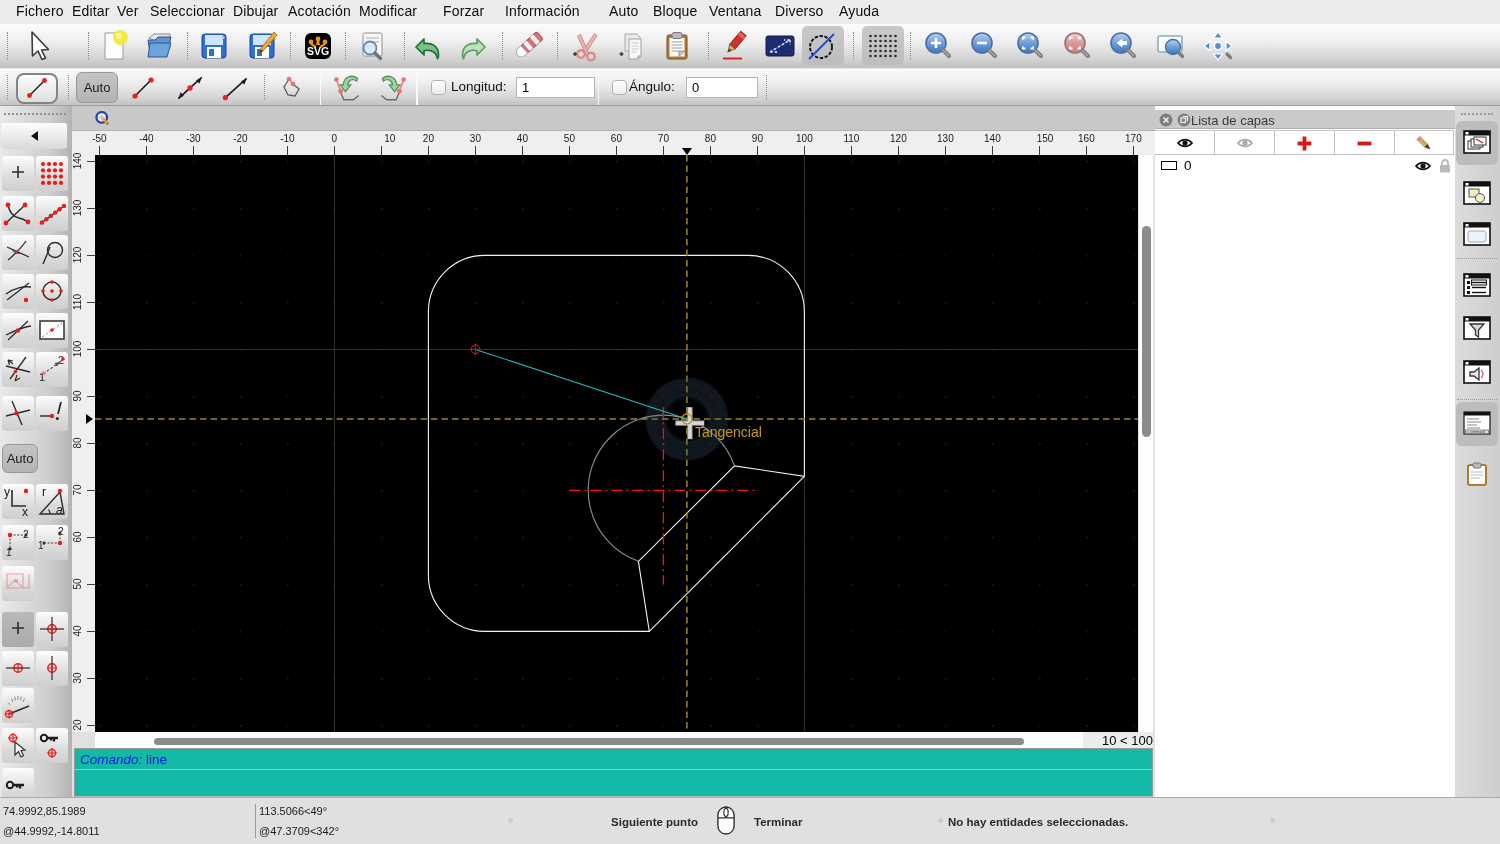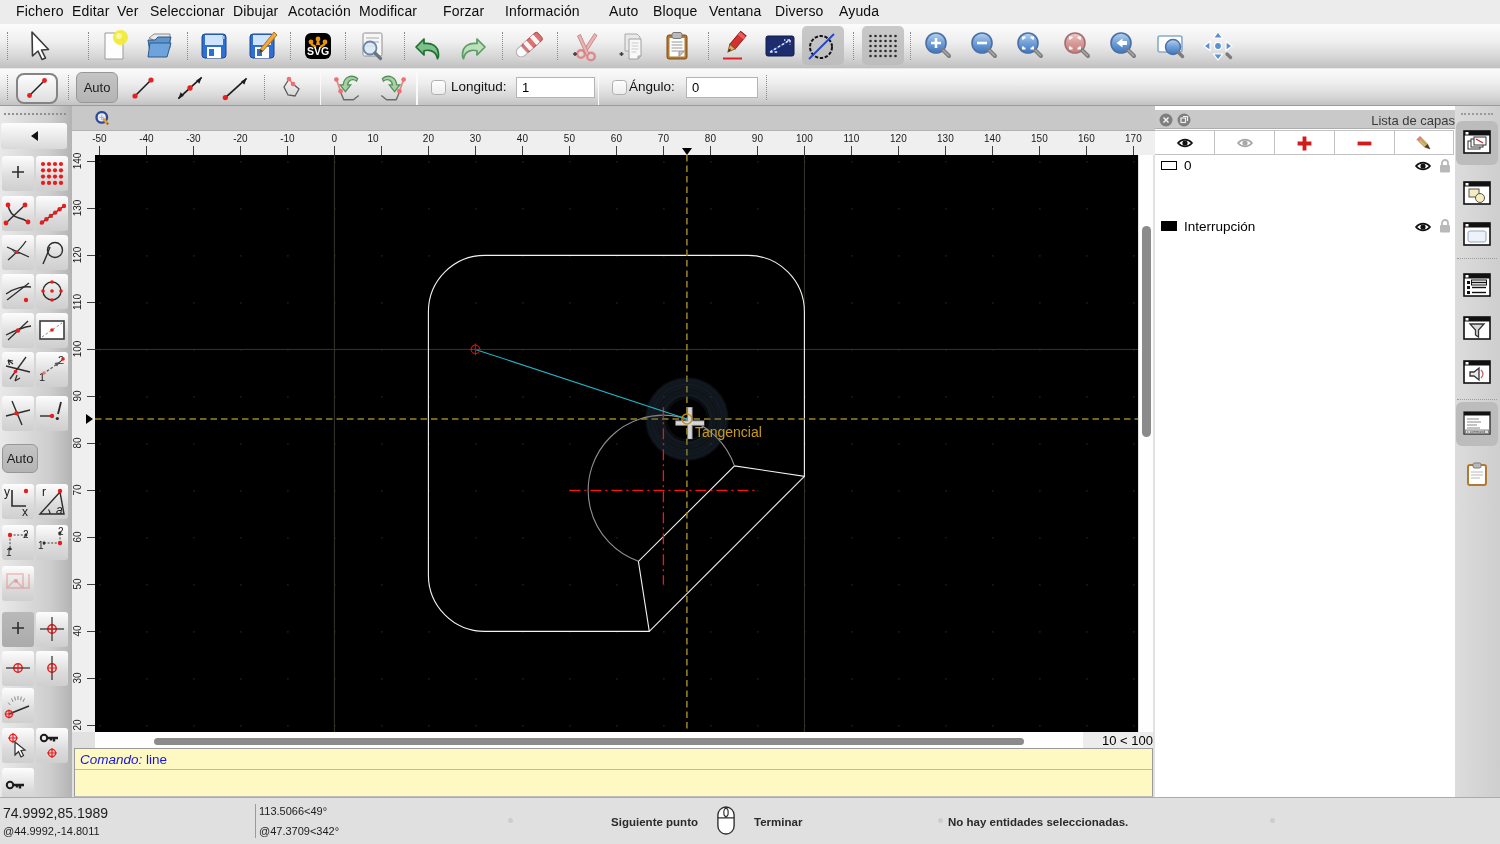--- a/index.html
+++ b/index.html
@@ -14,21 +14,21 @@
 .autobtn{position:absolute;background:linear-gradient(#c4c4c4,#b4b4b4);border:1px solid #979797;border-radius:6px;color:#1a1a1a;text-align:center}
 #mdititle{left:72px;top:106px;width:1083px;height:25px;background:#c8c8c8;border-bottom:1px solid #b2b2b2;color:#3c3c3c;font-size:13px}
 #topruler{left:72px;top:131px;width:1083px;height:24px;background:#efefef}
 #leftruler{left:72px;top:155px;width:23px;height:576.5px;background:#efefef}
 .rlab{position:absolute;font-size:10px;color:#1a1a1a}
 .rtick{position:absolute;background:#3e3e3e}
 #canvas{left:95px;top:155px;width:1043px;height:576.5px;background:#000;overflow:hidden}
 #vscroll{left:1138px;top:155px;width:15px;height:576.5px;background:#fefefe;border-left:1px solid #e0e0e0}
 #hscroll{left:95px;top:731.5px;width:1058px;height:16.5px;background:#fefefe}
 .thumb{position:absolute;background:#8b8b8b;border-radius:4.5px}
-#cmdw{left:74px;top:748px;width:1079px;height:49px;background:#fef9c3;border:1px solid #9a9a9a;border-bottom:1px solid #bbb}
+#cmdw{left:74px;top:748px;width:1079px;height:49px;background:#14b8a6;border:1px solid #9a9a9a;border-bottom:1px solid #bbb}
 #rpanel{left:1155px;top:106px;width:300px;height:694px;background:#fff}
 #rtitle{left:0;top:4px;width:300px;height:19px;background:#c9c9c9;border-bottom:1px solid #adadad;position:absolute}
 #dockcol{left:1455px;top:106px;width:45px;height:694px;background:linear-gradient(90deg,#dcdcdc,#cecece)}
 .dockbtn{position:absolute;left:5px;width:34px;height:36px}
 #statusbar{left:0;top:797px;width:1500px;height:47px;background:#e0e0e0;border-top:1px solid #ababab;font-size:11.5px;color:#1c1c1c}
 .cell{position:absolute;border:1px solid #c2c2c2;border-left:none}
 </style></head><body>
 <div class="a" id="menubar">
     <span style="left:16px">Fichero</span>
     <span style="left:72px">Editar</span>
@@ -590,21 +590,21 @@
     <div class="rlab" style="left:60.4px;top:2px;width:28px;text-align:center">-40</div>
     <div class="rtick" style="left:74.4px;top:15px;width:1px;height:9px"></div>
     <div class="rlab" style="left:107.4px;top:2px;width:28px;text-align:center">-30</div>
     <div class="rtick" style="left:121.4px;top:15px;width:1px;height:9px"></div>
     <div class="rlab" style="left:154.4px;top:2px;width:28px;text-align:center">-20</div>
     <div class="rtick" style="left:168.4px;top:15px;width:1px;height:9px"></div>
     <div class="rlab" style="left:201.4px;top:2px;width:28px;text-align:center">-10</div>
     <div class="rtick" style="left:215.4px;top:15px;width:1px;height:9px"></div>
     <div class="rlab" style="left:248.4px;top:2px;width:28px;text-align:center">0</div>
     <div class="rtick" style="left:262.4px;top:15px;width:1px;height:9px"></div>
-    <div class="rlab" style="left:295.4px;top:2px;width:28px;text-align:left">10</div>
+    <div class="rlab" style="left:295.4px;top:2px;width:28px;text-align:right">10</div>
     <div class="rtick" style="left:309.4px;top:15px;width:1px;height:9px"></div>
     <div class="rlab" style="left:342.4px;top:2px;width:28px;text-align:center">20</div>
     <div class="rtick" style="left:356.4px;top:15px;width:1px;height:9px"></div>
     <div class="rlab" style="left:389.4px;top:2px;width:28px;text-align:center">30</div>
     <div class="rtick" style="left:403.4px;top:15px;width:1px;height:9px"></div>
     <div class="rlab" style="left:436.4px;top:2px;width:28px;text-align:center">40</div>
     <div class="rtick" style="left:450.4px;top:15px;width:1px;height:9px"></div>
     <div class="rlab" style="left:483.4px;top:2px;width:28px;text-align:center">50</div>
     <div class="rtick" style="left:497.4px;top:15px;width:1px;height:9px"></div>
     <div class="rlab" style="left:530.4px;top:2px;width:28px;text-align:center">60</div>
@@ -618,21 +618,21 @@
     <div class="rlab" style="left:718.4px;top:2px;width:28px;text-align:center">100</div>
     <div class="rtick" style="left:732.4px;top:15px;width:1px;height:9px"></div>
     <div class="rlab" style="left:765.4px;top:2px;width:28px;text-align:center">110</div>
     <div class="rtick" style="left:779.4px;top:15px;width:1px;height:9px"></div>
     <div class="rlab" style="left:812.4px;top:2px;width:28px;text-align:center">120</div>
     <div class="rtick" style="left:826.4px;top:15px;width:1px;height:9px"></div>
     <div class="rlab" style="left:859.4px;top:2px;width:28px;text-align:center">130</div>
     <div class="rtick" style="left:873.4px;top:15px;width:1px;height:9px"></div>
     <div class="rlab" style="left:906.4px;top:2px;width:28px;text-align:center">140</div>
     <div class="rtick" style="left:920.4px;top:15px;width:1px;height:9px"></div>
-    <div class="rlab" style="left:953.4px;top:2px;width:28px;text-align:center">150</div>
+    <div class="rlab" style="left:953.4px;top:2px;width:28px;text-align:right">150</div>
     <div class="rtick" style="left:967.4px;top:15px;width:1px;height:9px"></div>
     <div class="rlab" style="left:1000.4px;top:2px;width:28px;text-align:center">160</div>
     <div class="rtick" style="left:1014.4px;top:15px;width:1px;height:9px"></div>
     <div class="rlab" style="left:1047.4px;top:2px;width:28px;text-align:center">170</div>
     <div class="rtick" style="left:1061.4px;top:15px;width:1px;height:9px"></div>
     <div class="a" style="left:609.9px;top:17px;width:0;height:0;border-left:5.5px solid transparent;border-right:5.5px solid transparent;border-top:7px solid #000"></div>
   </div>
 <div class="a" id="leftruler">
     <div class="rlab" style="left:-8px;top:559.4px;width:38px;height:22px;text-align:center;transform:rotate(-90deg)">20</div>
     <div class="rtick" style="left:15px;top:570.4px;width:8px;height:1px"></div>
@@ -713,21 +713,21 @@
     <div id="rtitle">
       <svg class="a" style="left:4px;top:2.5px" width="14" height="14" viewBox="0 0 14 14">
         <circle cx="7" cy="7" r="6.5" fill="#7f7f7f"></circle>
         <path d="M4.5 4.5 l5 5 M9.5 4.5 l-5 5" stroke="#efefef" stroke-width="1.6"></path>
       </svg>
       <svg class="a" style="left:22px;top:2.5px" width="14" height="14" viewBox="0 0 14 14">
         <circle cx="7" cy="7" r="6.5" fill="#7f7f7f"></circle>
         <rect x="4" y="5" width="4.5" height="4.5" fill="none" stroke="#efefef" stroke-width="1.2"></rect>
         <path d="M6 3.5 h4.5 v4.5" fill="none" stroke="#efefef" stroke-width="1.2"></path>
       </svg>
-      <div class="a" style="left:36px;width:264px;text-align:right;top:3px;font-size:13px;color:#3a3a3a">Lista de capas</div>
+      <div class="a" style="left:36px;width:264px;text-align:left;top:3px;font-size:13px;color:#3a3a3a">Lista de capas</div>
     </div>
     <div class="cell" style="left:0px;top:24px;width:60px;height:25px;text-align:center"><span style="display:inline-block;margin-top:4px"><svg width="18" height="16" viewBox="0 0 18 16">
           <path d="M2 8 C6 3.4 12 3.4 16 8 C12 12.6 6 12.6 2 8 Z" fill="none" stroke="#111" stroke-width="1.7"></path>
           <circle cx="9" cy="8" r="2.6" fill="#111"></circle>
         </svg></span></div>
     <div class="cell" style="left:60px;top:24px;width:60px;height:25px;text-align:center"><span style="display:inline-block;margin-top:4px"><svg width="18" height="16" viewBox="0 0 18 16">
           <path d="M2 8 C6 3.4 12 3.4 16 8 C12 12.6 6 12.6 2 8 Z" fill="none" stroke="#a8a8a8" stroke-width="1.7"></path>
           <circle cx="9" cy="8" r="2.6" fill="#a8a8a8"></circle>
         </svg></span></div>
     <div class="cell" style="left:120px;top:24px;width:60px;height:25px;text-align:center"><svg width="17" height="17" viewBox="0 0 16 16" style="margin-top:4px">
@@ -747,32 +747,20 @@
       <span class="a" style="left:29px;top:2.5px">0</span>
       <span class="a" style="left:259px;top:2.5px"><svg width="18" height="16" viewBox="0 0 18 16">
           <path d="M2 8 C6 3.4 12 3.4 16 8 C12 12.6 6 12.6 2 8 Z" fill="none" stroke="#111" stroke-width="1.7"></path>
           <circle cx="9" cy="8" r="2.6" fill="#111"></circle>
         </svg></span>
       <span class="a" style="left:282px;top:2px"><svg width="16" height="16" viewBox="0 0 16 16">
           <rect x="3" y="7" width="10" height="7.5" rx="1" fill="#b9b9b9"></rect>
           <path d="M5 7 V5 a3 3 0 0 1 6 0 v2" fill="none" stroke="#b9b9b9" stroke-width="1.8"></path>
         </svg></span>
     </div>
-    <div class="a" style="left:0;top:110.39999999999999px;width:299px;height:20.3px;color:#000;font-size:13.5px">
-      <span class="a" style="left:6px;top:5px;width:16px;height:9.5px;background:#000;border:1px solid #000"></span>
-      <span class="a" style="left:29px;top:2.5px">Interrupción</span>
-      <span class="a" style="left:259px;top:2.5px"><svg width="18" height="16" viewBox="0 0 18 16">
-          <path d="M2 8 C6 3.4 12 3.4 16 8 C12 12.6 6 12.6 2 8 Z" fill="none" stroke="#111" stroke-width="1.7"></path>
-          <circle cx="9" cy="8" r="2.6" fill="#111"></circle>
-        </svg></span>
-      <span class="a" style="left:282px;top:2px"><svg width="16" height="16" viewBox="0 0 16 16">
-          <rect x="3" y="7" width="10" height="7.5" rx="1" fill="#b9b9b9"></rect>
-          <path d="M5 7 V5 a3 3 0 0 1 6 0 v2" fill="none" stroke="#b9b9b9" stroke-width="1.8"></path>
-        </svg></span>
-    </div>
   </div>
 <div class="a" id="dockcol">
     <div class="a" style="left:6px;top:7px;width:32px;border-top:2px dotted #9a9a9a"></div>
     <div class="a" style="left:1px;top:15px;width:42px;height:44px;background:#bcbcbc;border-radius:6px"></div>
     <svg class="dockbtn" style="top:19px" width="34" height="36" viewBox="-3 -5 34 36">
       <rect x="1" y="1" width="26" height="22" fill="#fff" stroke="#111" stroke-width="1.6"></rect>
       <rect x="1" y="1" width="26" height="4.5" fill="#111"></rect>
       <rect x="2.5" y="2" width="3" height="2.5" fill="#fff"></rect>
       <g transform="translate(5,7)">
         <rect x="0" y="4" width="12" height="8" fill="#fff" stroke="#333"></rect>
@@ -839,21 +827,21 @@
     </svg>
     <svg class="dockbtn" style="top:351px" width="34" height="36" viewBox="-3 -5 34 36">
       <rect x="5" y="3" width="18" height="20" rx="2" fill="#fff" stroke="#b07830" stroke-width="2"></rect>
       <rect x="10" y="1" width="8" height="5" rx="1.5" fill="#b9b9b9" stroke="#787878"></rect>
       <g stroke="#b9b9b9" stroke-width="1.2">
         <path d="M8 10h12M8 13h12M8 16h9"></path>
       </g>
     </svg>
   </div>
 <div class="a" id="statusbar">
-    <span class="a" style="left:3px;top:7px;font-size:14px">74.9992,85.1989</span>
+    <span class="a" style="left:3px;top:7px;font-size:11px">74.9992,85.1989</span>
     <span class="a" style="left:3px;top:26.5px;font-size:11px">@44.9992,-14.8011</span>
     <span class="a" style="left:255px;top:6px;width:1px;height:34px;background:#9a9a9a"></span>
     <span class="a" style="left:259px;top:7px;font-size:11px">113.5066&lt;49°</span>
     <span class="a" style="left:259px;top:26.5px;font-size:11px">@47.3709&lt;342°</span>
     <span class="a" style="left:508px;top:20px;width:5px;height:5px;border-radius:3px;background:#cdcdcd"></span>
     <span class="a" style="left:560px;top:18px;width:138px;text-align:right;font-size:11.5px;font-weight:bold;color:#2a2a2a">Siguiente punto</span>
     <svg class="a" style="left:717px;top:7px" width="18" height="31" viewBox="0 0 20 32">
       <rect x="1" y="1" width="18" height="30" rx="9" fill="#fff" stroke="#2c2c2c" stroke-width="1.5"></rect>
       <path d="M1 13 h18 M10 1 v12" stroke="#2c2c2c" stroke-width="1.3"></path>
       <ellipse cx="10" cy="7" rx="2.4" ry="4.4" fill="#fff" stroke="#2c2c2c" stroke-width="1.3"></ellipse>

